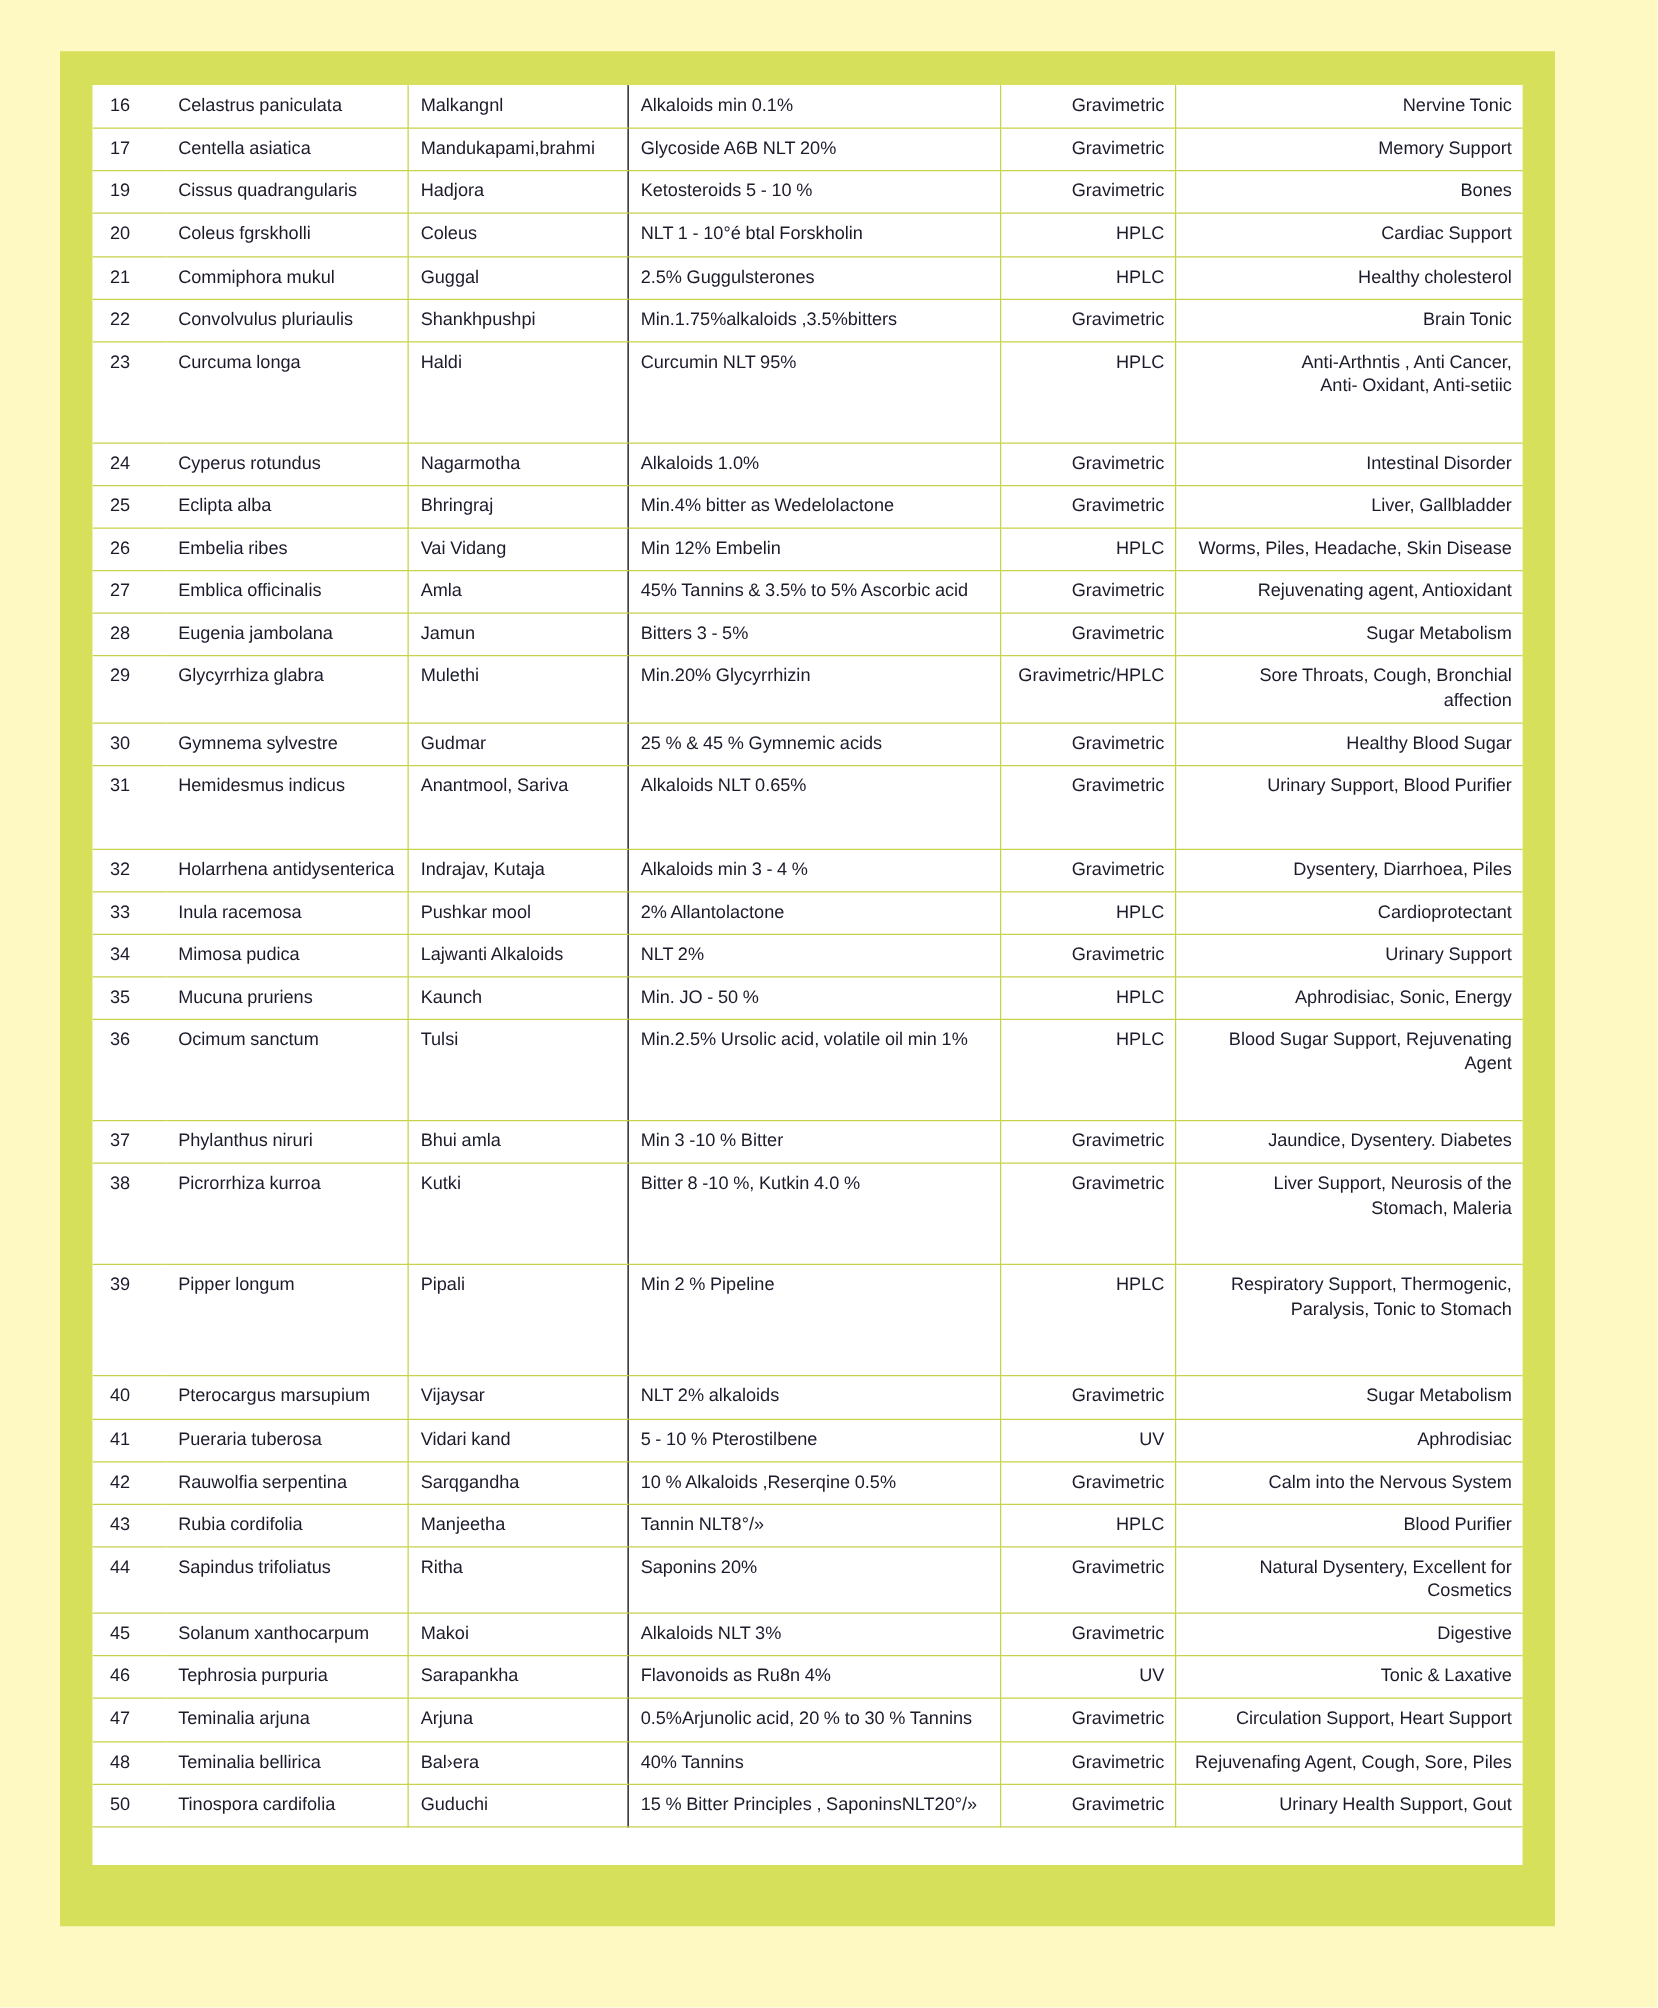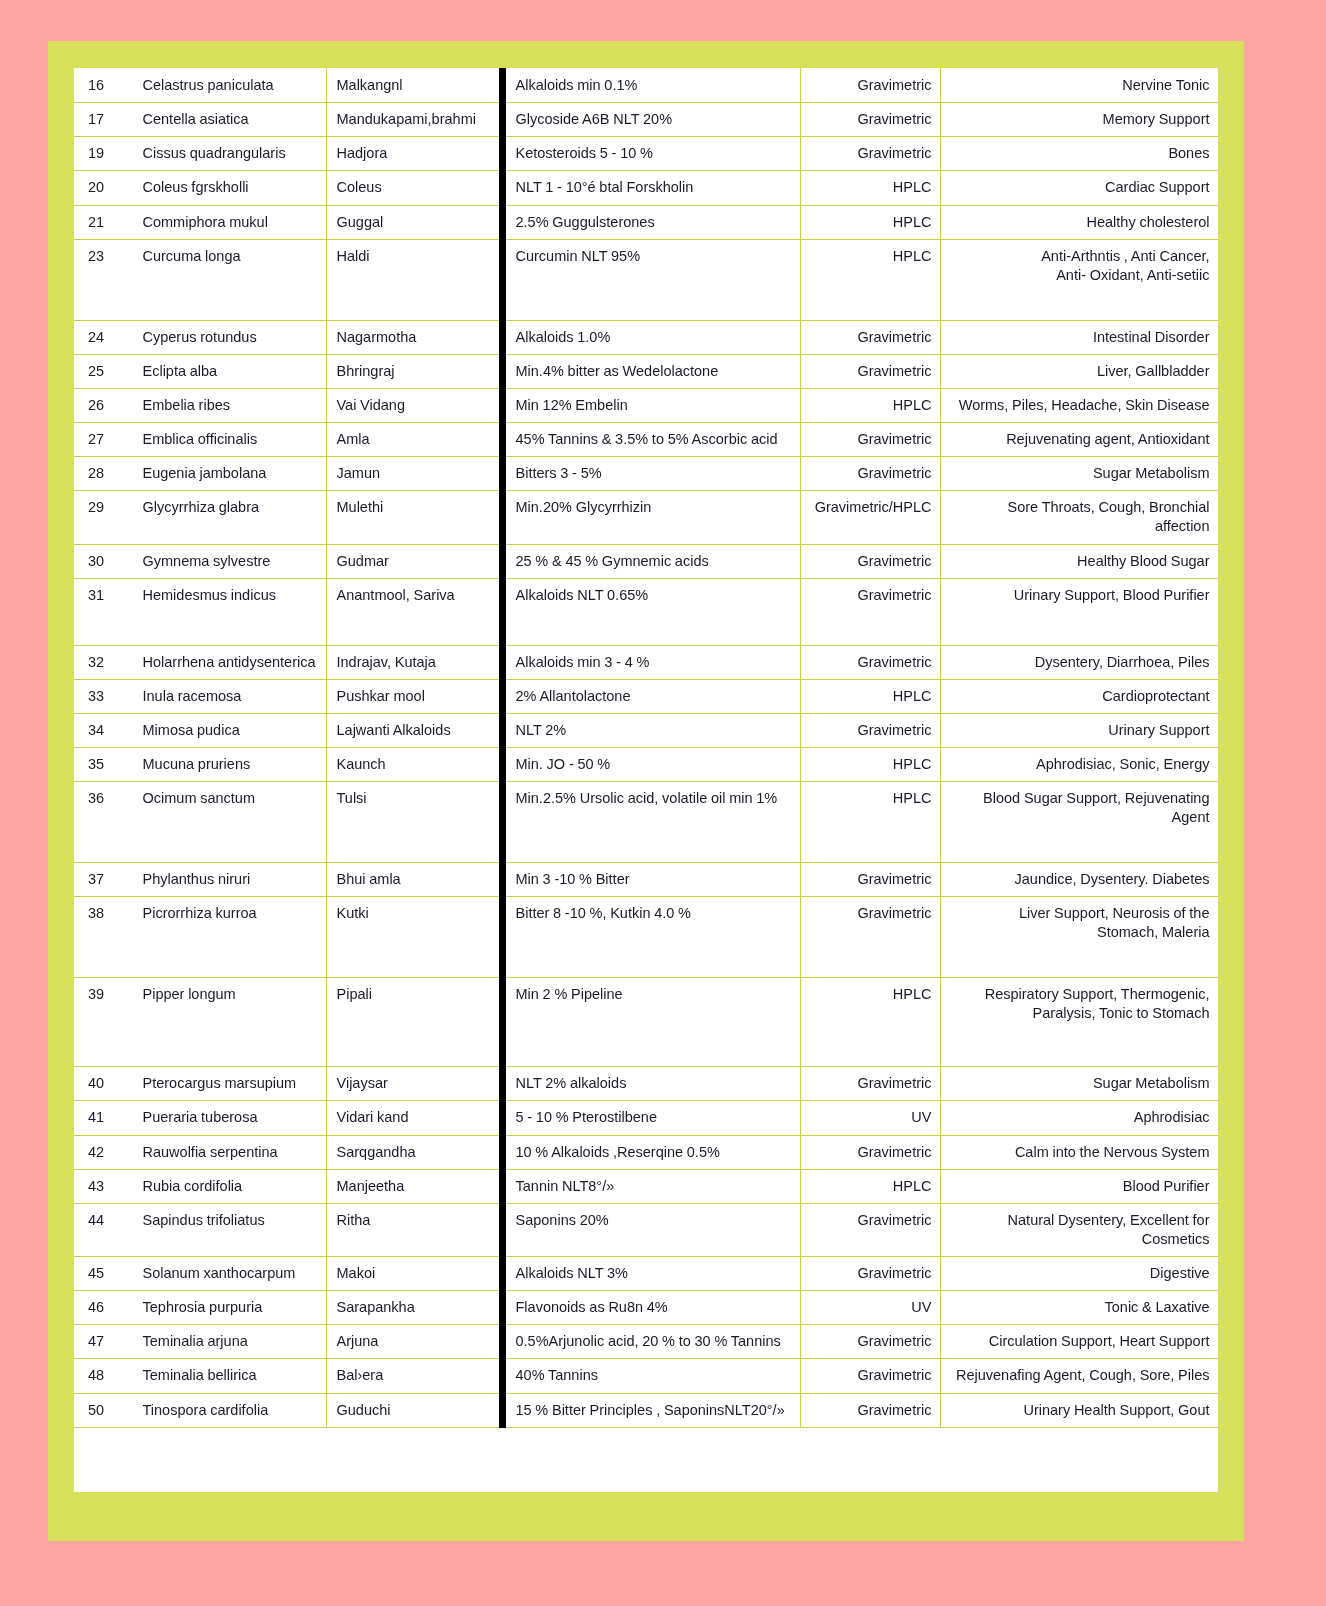--- a/index.html
+++ b/index.html
@@ -10,21 +10,21 @@
   body {
     width: 1326px;
     height: 1606px;
     font-family: "Liberation Sans", sans-serif;
     overflow: hidden;
   }
   .page {
     position: relative;
     width: 1326px;
     height: 1606px;
-    background: #fca5a5;
+    background: #fef9c3;
     box-sizing: border-box;
   }
   
   .frame {
     position: absolute;
     left: 48px;
     top: 41px;
     width: 1196px;
     height: 1500px;
     background: #d7e05a;
@@ -64,21 +64,21 @@
     white-space: pre-line;
     word-spacing: -0.3px;
   }
   table.herb-table tr:first-child td { border-top: 1px solid #ffffff; }
   table.herb-table td.col-no {
     text-align: left;
     padding-left: 14px;
     border-right: 1px solid #ffffff;
   }
   table.herb-table td.col-bot { border-right: 1px solid #c7d14a; }
-  table.herb-table td.col-com { border-right: 7px solid #000000; }
+  table.herb-table td.col-com { border-right: 1px solid #000000; }
   table.herb-table td.col-spec { border-right: 1px solid #c7d14a; }
   table.herb-table td.col-meth { border-right: 1px solid #c7d14a; text-align: right; }
   table.herb-table td.col-use  { border-right: 1px solid #ffffff; text-align: right; }
 
   
   tr.h-tall td { height: 52px; }
   tr.h-xtall td { height: 66px; }
   tr.h-xxtall td { height: 74px; }
 </style>
 </head>
@@ -130,20 +130,28 @@
             <td class="col-use">Cardiac Support</td>
           </tr>
           <tr>
             <td class="col-no">21</td>
             <td class="col-bot">Commiphora mukul</td>
             <td class="col-com">Guggal</td>
             <td class="col-spec">2.5% Guggulsterones</td>
             <td class="col-meth">HPLC</td>
             <td class="col-use">Healthy cholesterol</td>
           </tr>
+          <tr>
+            <td class="col-no">22</td>
+            <td class="col-bot">Convolvulus pluriaulis</td>
+            <td class="col-com">Shankhpushpi</td>
+            <td class="col-spec">Min.1.75%alkaloids ,3.5%bitters</td>
+            <td class="col-meth">Gravimetric</td>
+            <td class="col-use">Brain Tonic</td>
+          </tr>
           <tr class="h-xtall">
             <td class="col-no">23</td>
             <td class="col-bot">Curcuma longa</td>
             <td class="col-com">Haldi</td>
             <td class="col-spec">Curcumin NLT 95%</td>
             <td class="col-meth">HPLC</td>
             <td class="col-use">Anti-Arthntis , Anti Cancer,
 Anti- Oxidant, Anti-setiic</td>
           </tr>
           <tr>

